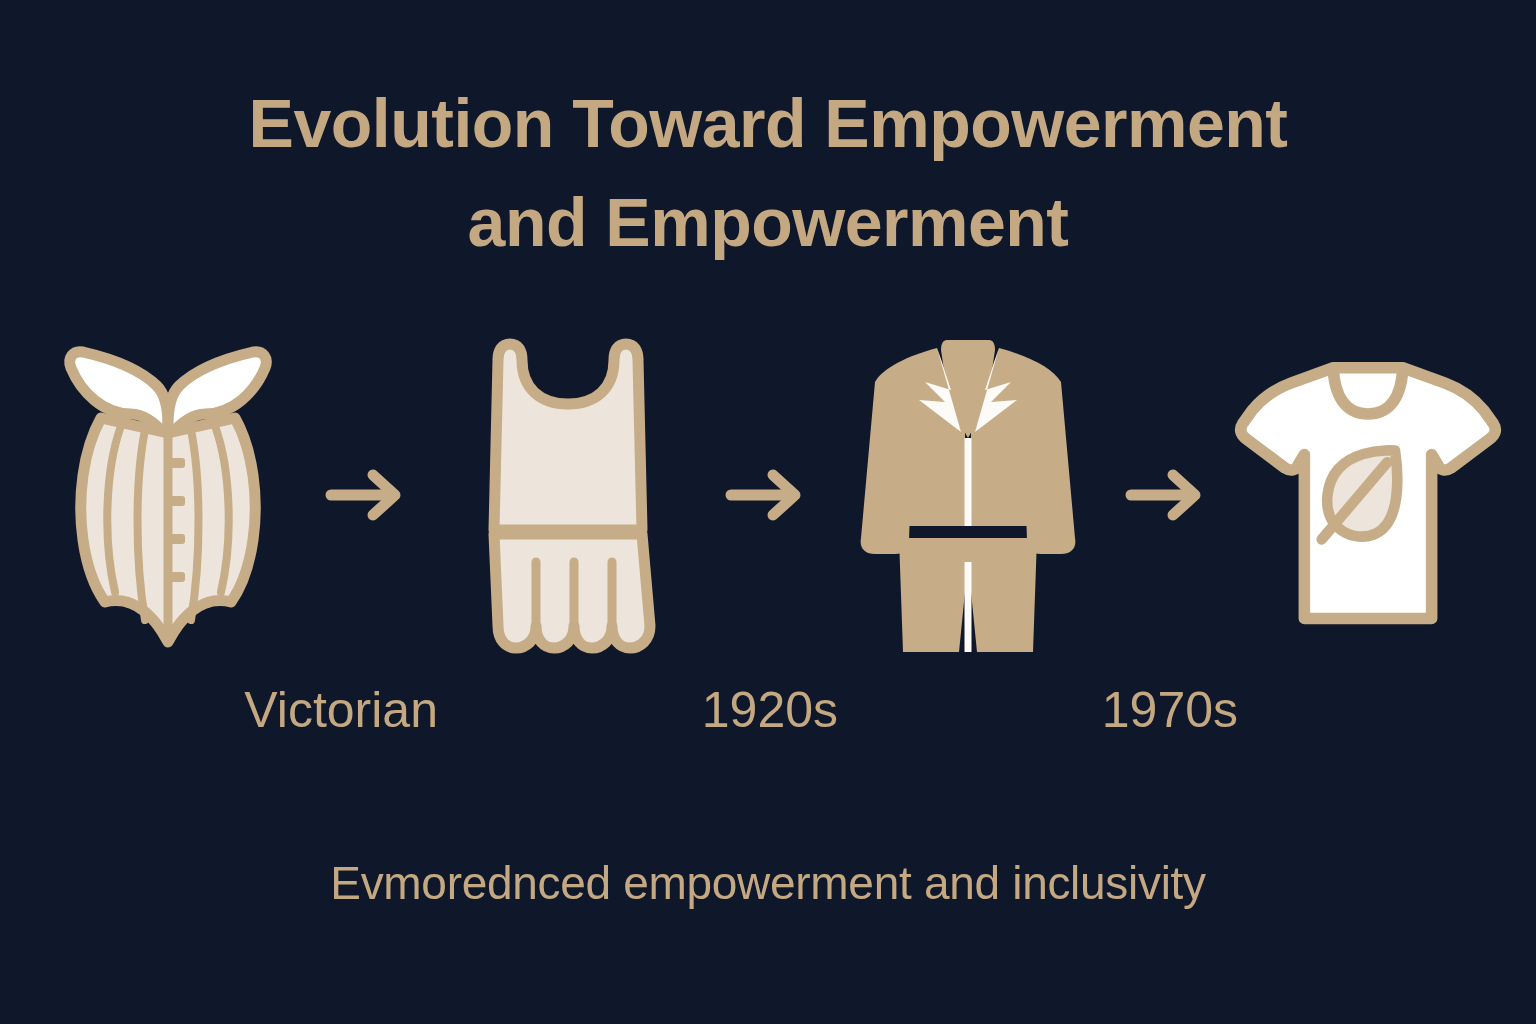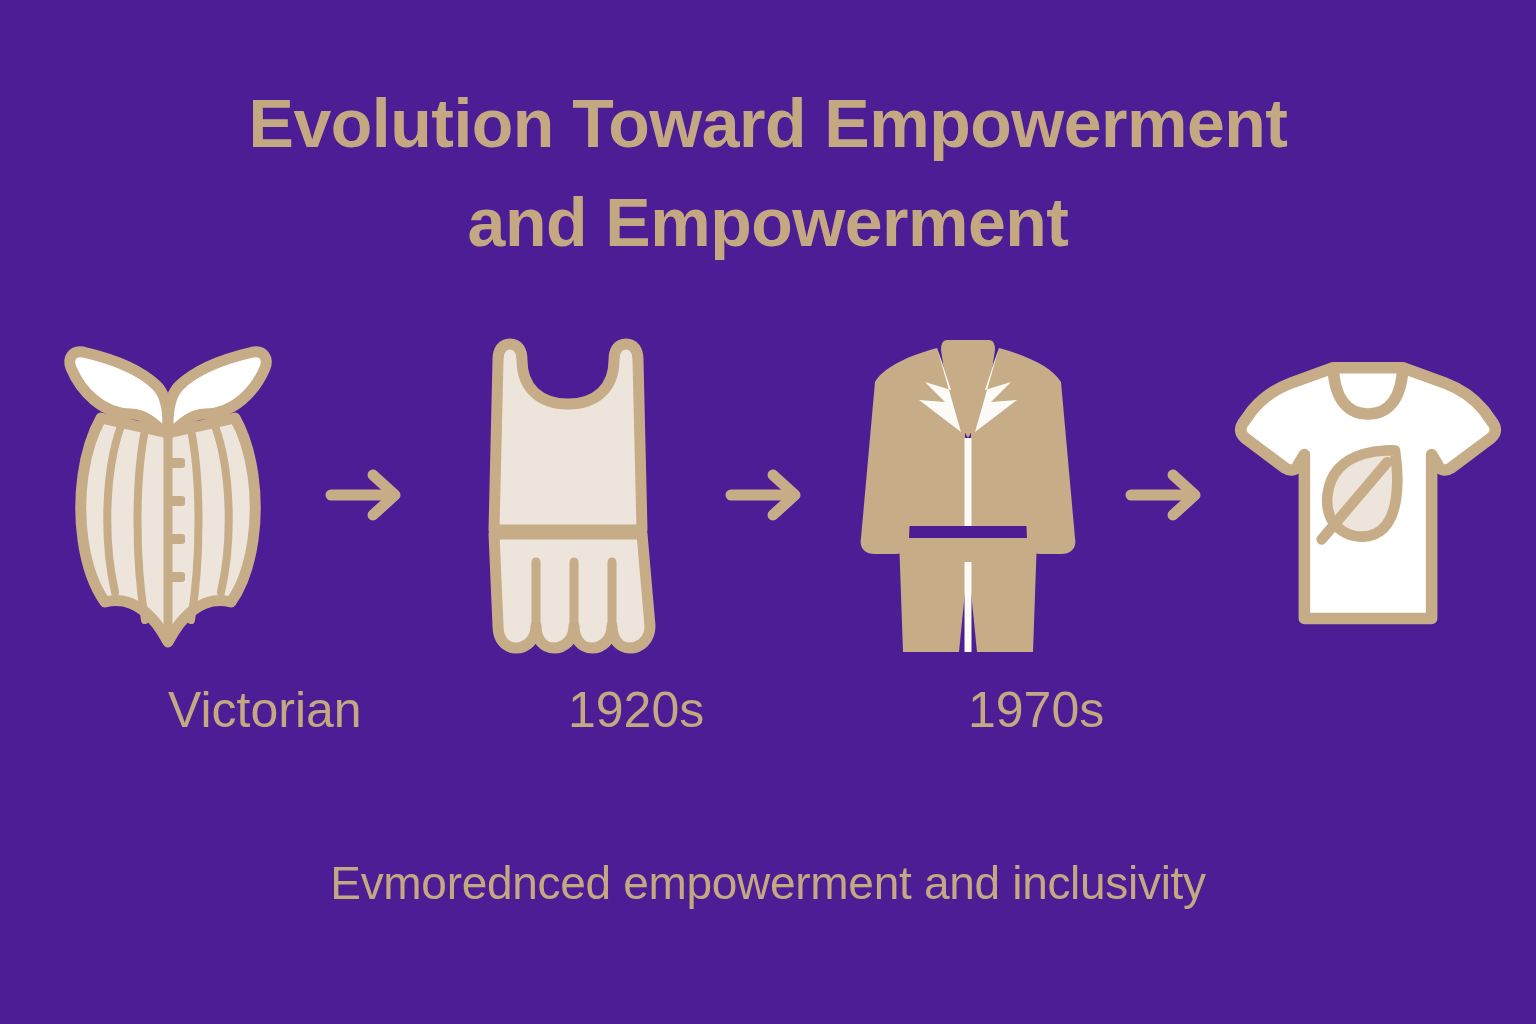--- a/index.html
+++ b/index.html
@@ -16,21 +16,21 @@
     overflow: hidden;
     position: relative;
   }
 
   .poster {
     width: 1536px;
     height: 1024px;
     display: flex;
     flex-direction: column;
     align-items: center;
-    background: #4c1d95;
+    background: #0f172a;
     position: relative;
   }
 
   
   .title-block {
     width: 1260px;
     margin-top: 74px;
     text-align: center;
   }
 
@@ -81,21 +81,21 @@
     margin-top: 18px;
     width: 1420px;
     display: flex;
     align-items: flex-start;
     justify-content: center;
   }
 
   .label-cell {
     width: 270px;
     flex: 0 0 auto;
-    text-align: left;
+    text-align: right;
     color: #C4A881;
     font-size: 50px;
     font-weight: 400;
     line-height: 1.1;
     white-space: nowrap;
   }
 
   .label-spacer {
     width: 130px;
     flex: 0 0 auto;

